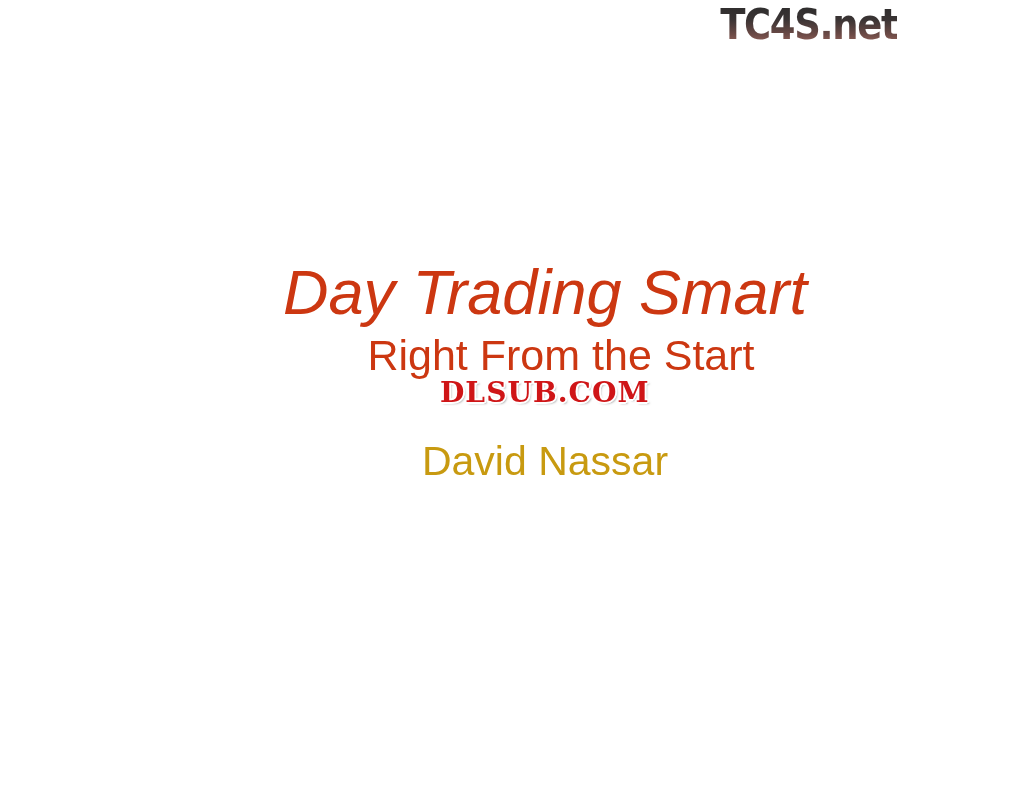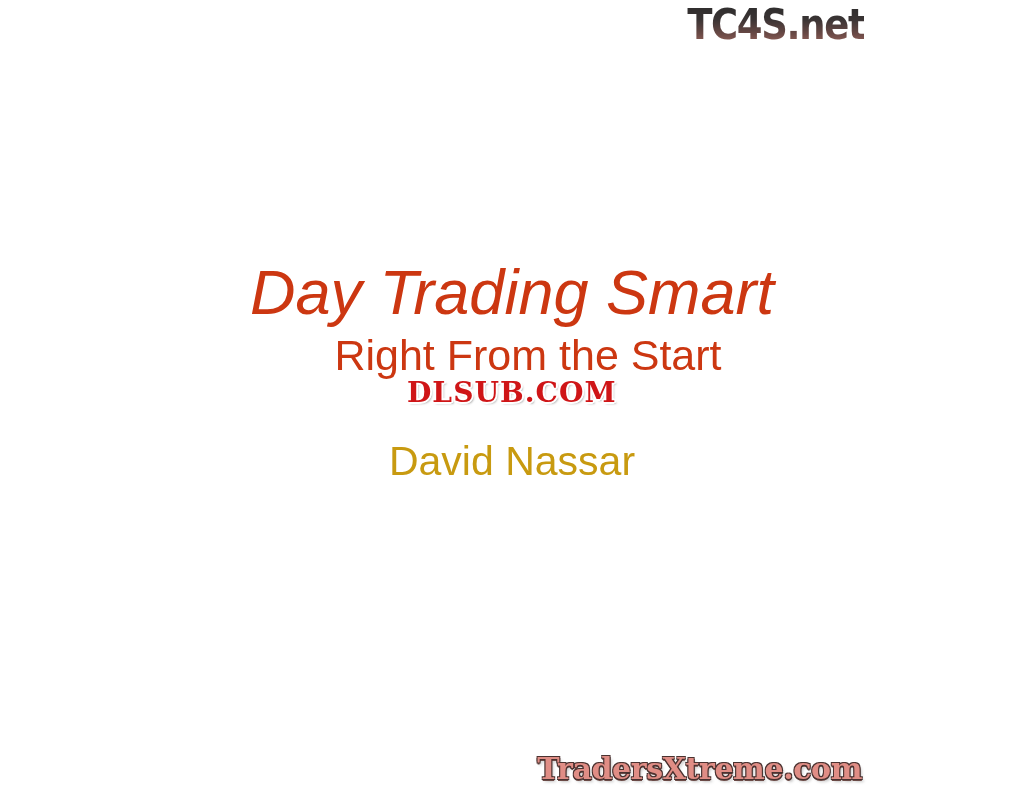--- a/index.html
+++ b/index.html
@@ -11,20 +11,21 @@
   body {
     font-family: "Liberation Sans", sans-serif;
   }
 
   #slide {
     position: relative;
     width: 872px;
     height: 791px;
     background: #ffffff;
     overflow: hidden;
+    margin-left: 33px;
   }
 
   
   .brand-top {
     position: absolute;
     top: 2px;
     right: 8px;
     font-family: "DejaVu Sans", sans-serif;
     font-weight: bold;
     font-size: 42px;
@@ -165,15 +166,14 @@
     <div class="subtitle">Right From the Start</div>
 
     <div class="author">David Nassar</div>
 
   </div>
 
   <div class="wm-dlsub">
     <span class="wm-inner">DLSUB.COM</span>
   </div>
 
-  <div class="wm-traders">TradersXtreme.com</div>
 
 </div>
 
 </body></html>

